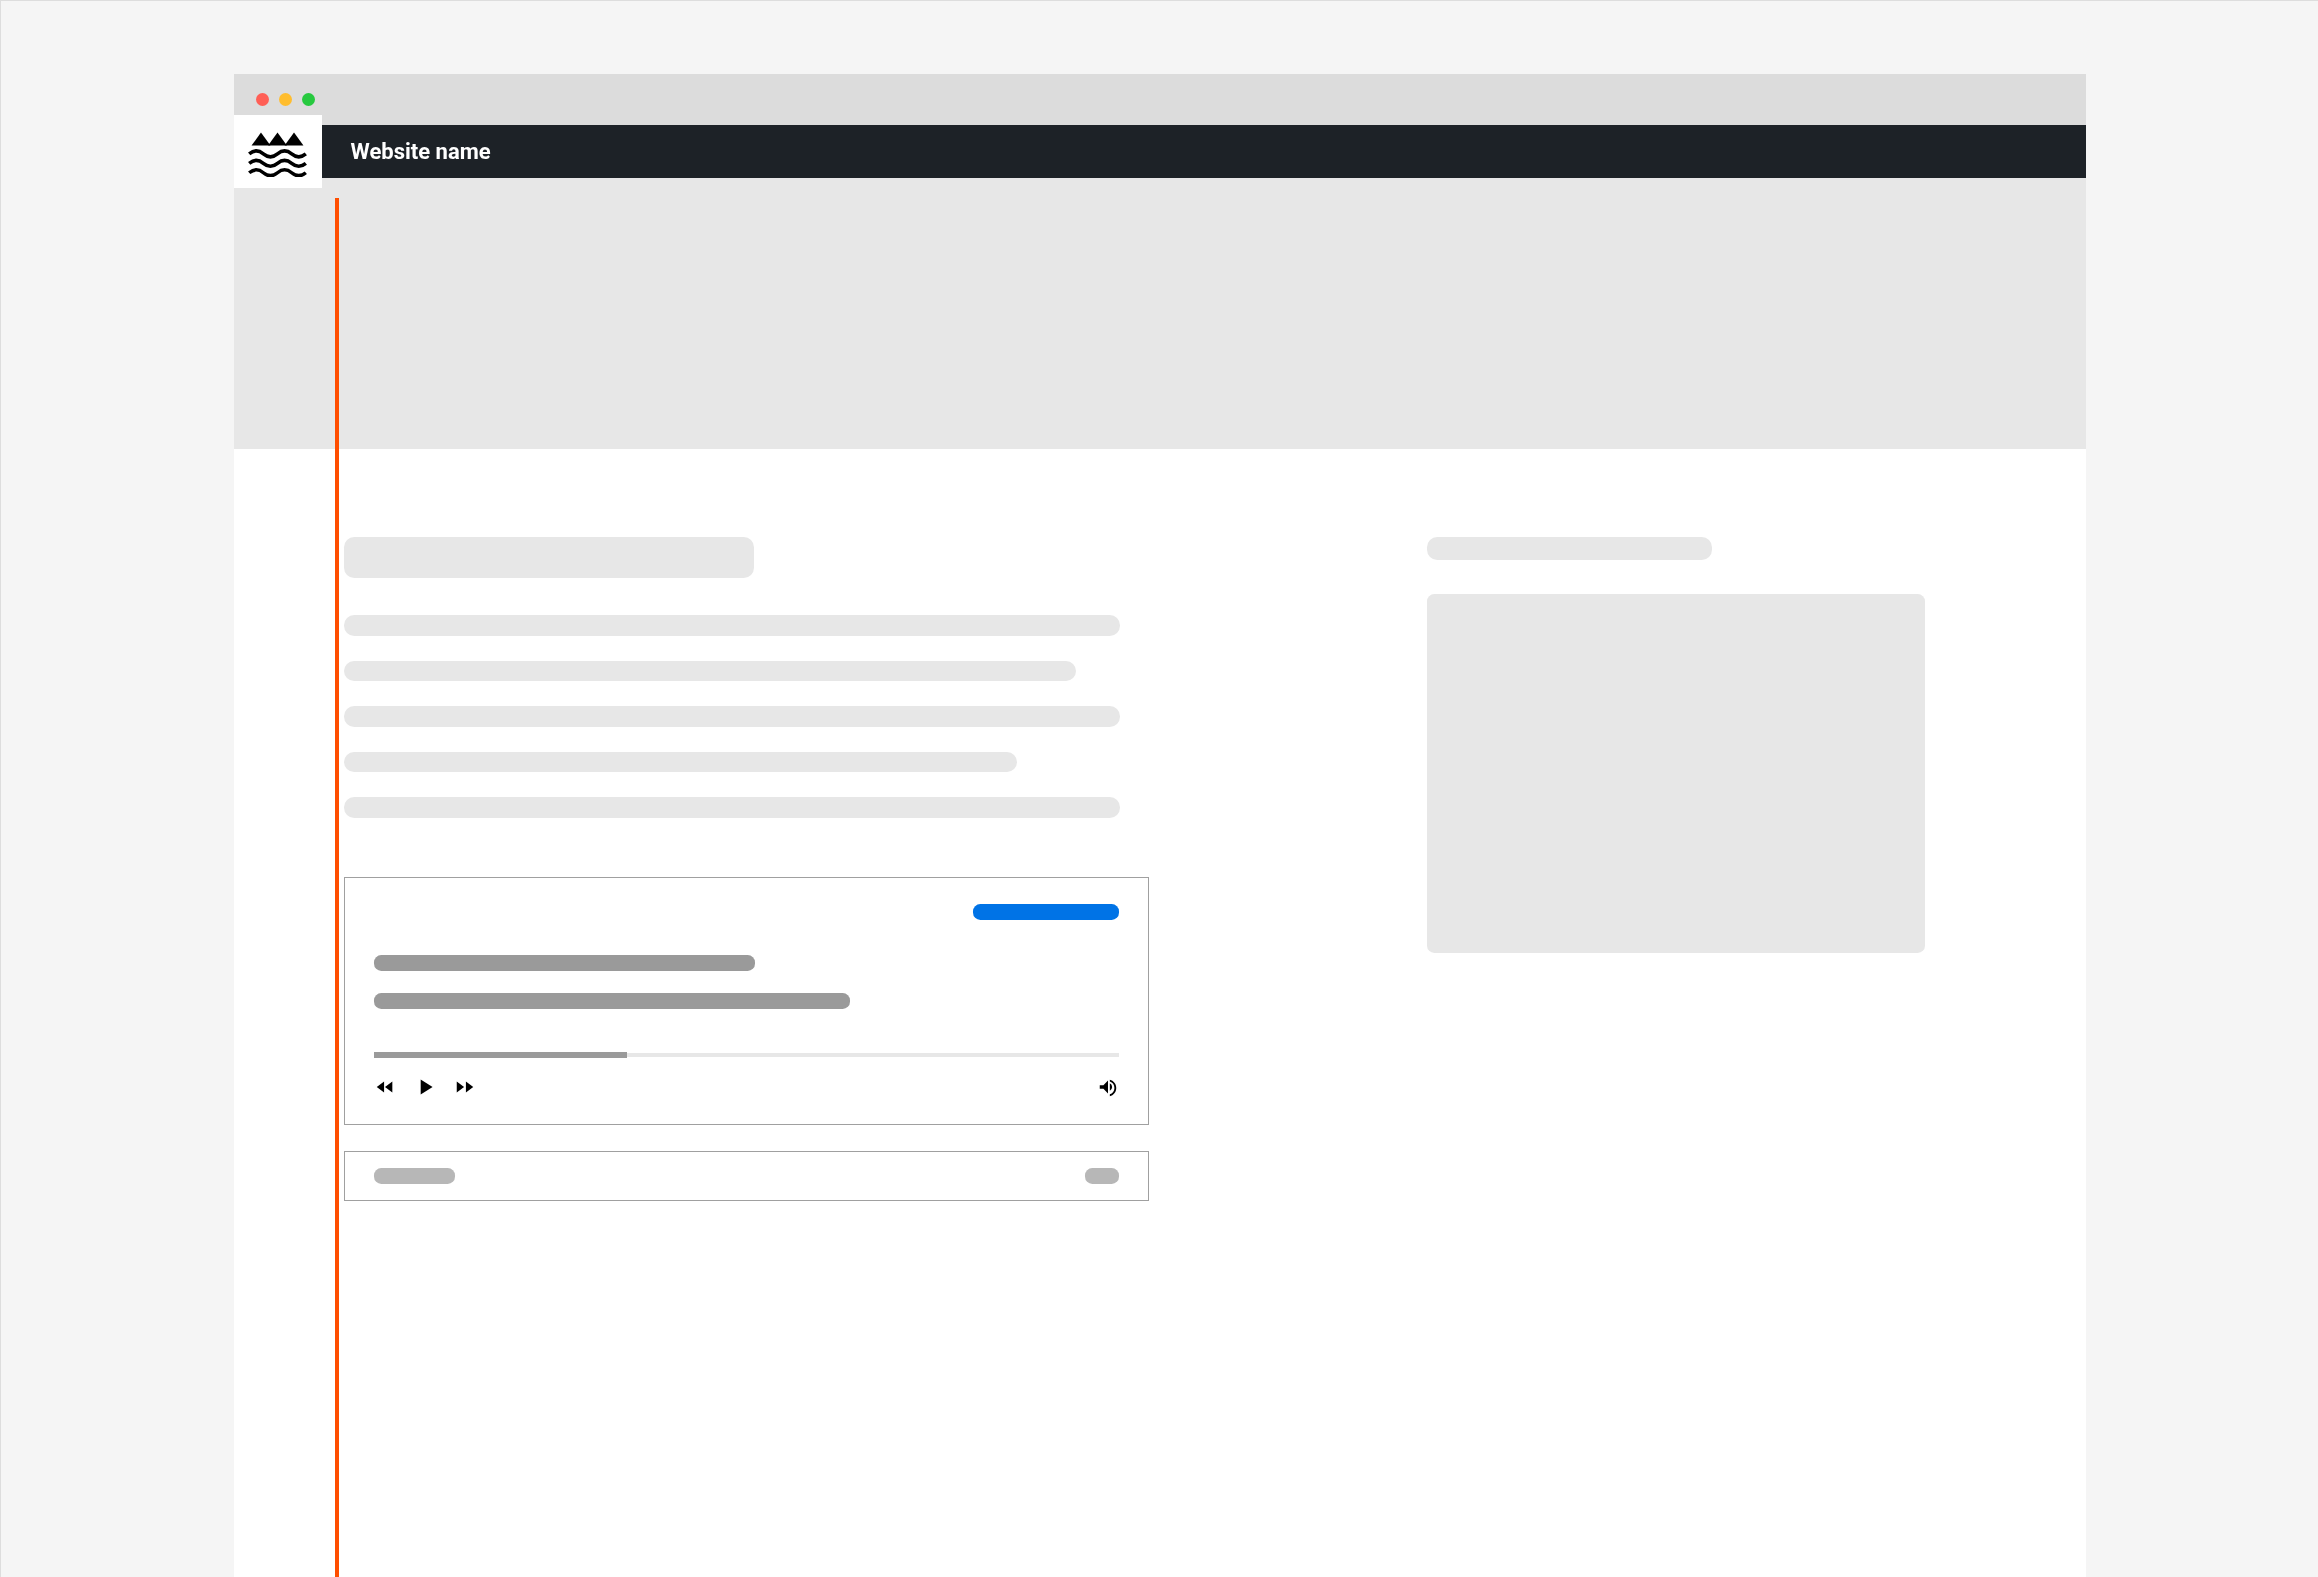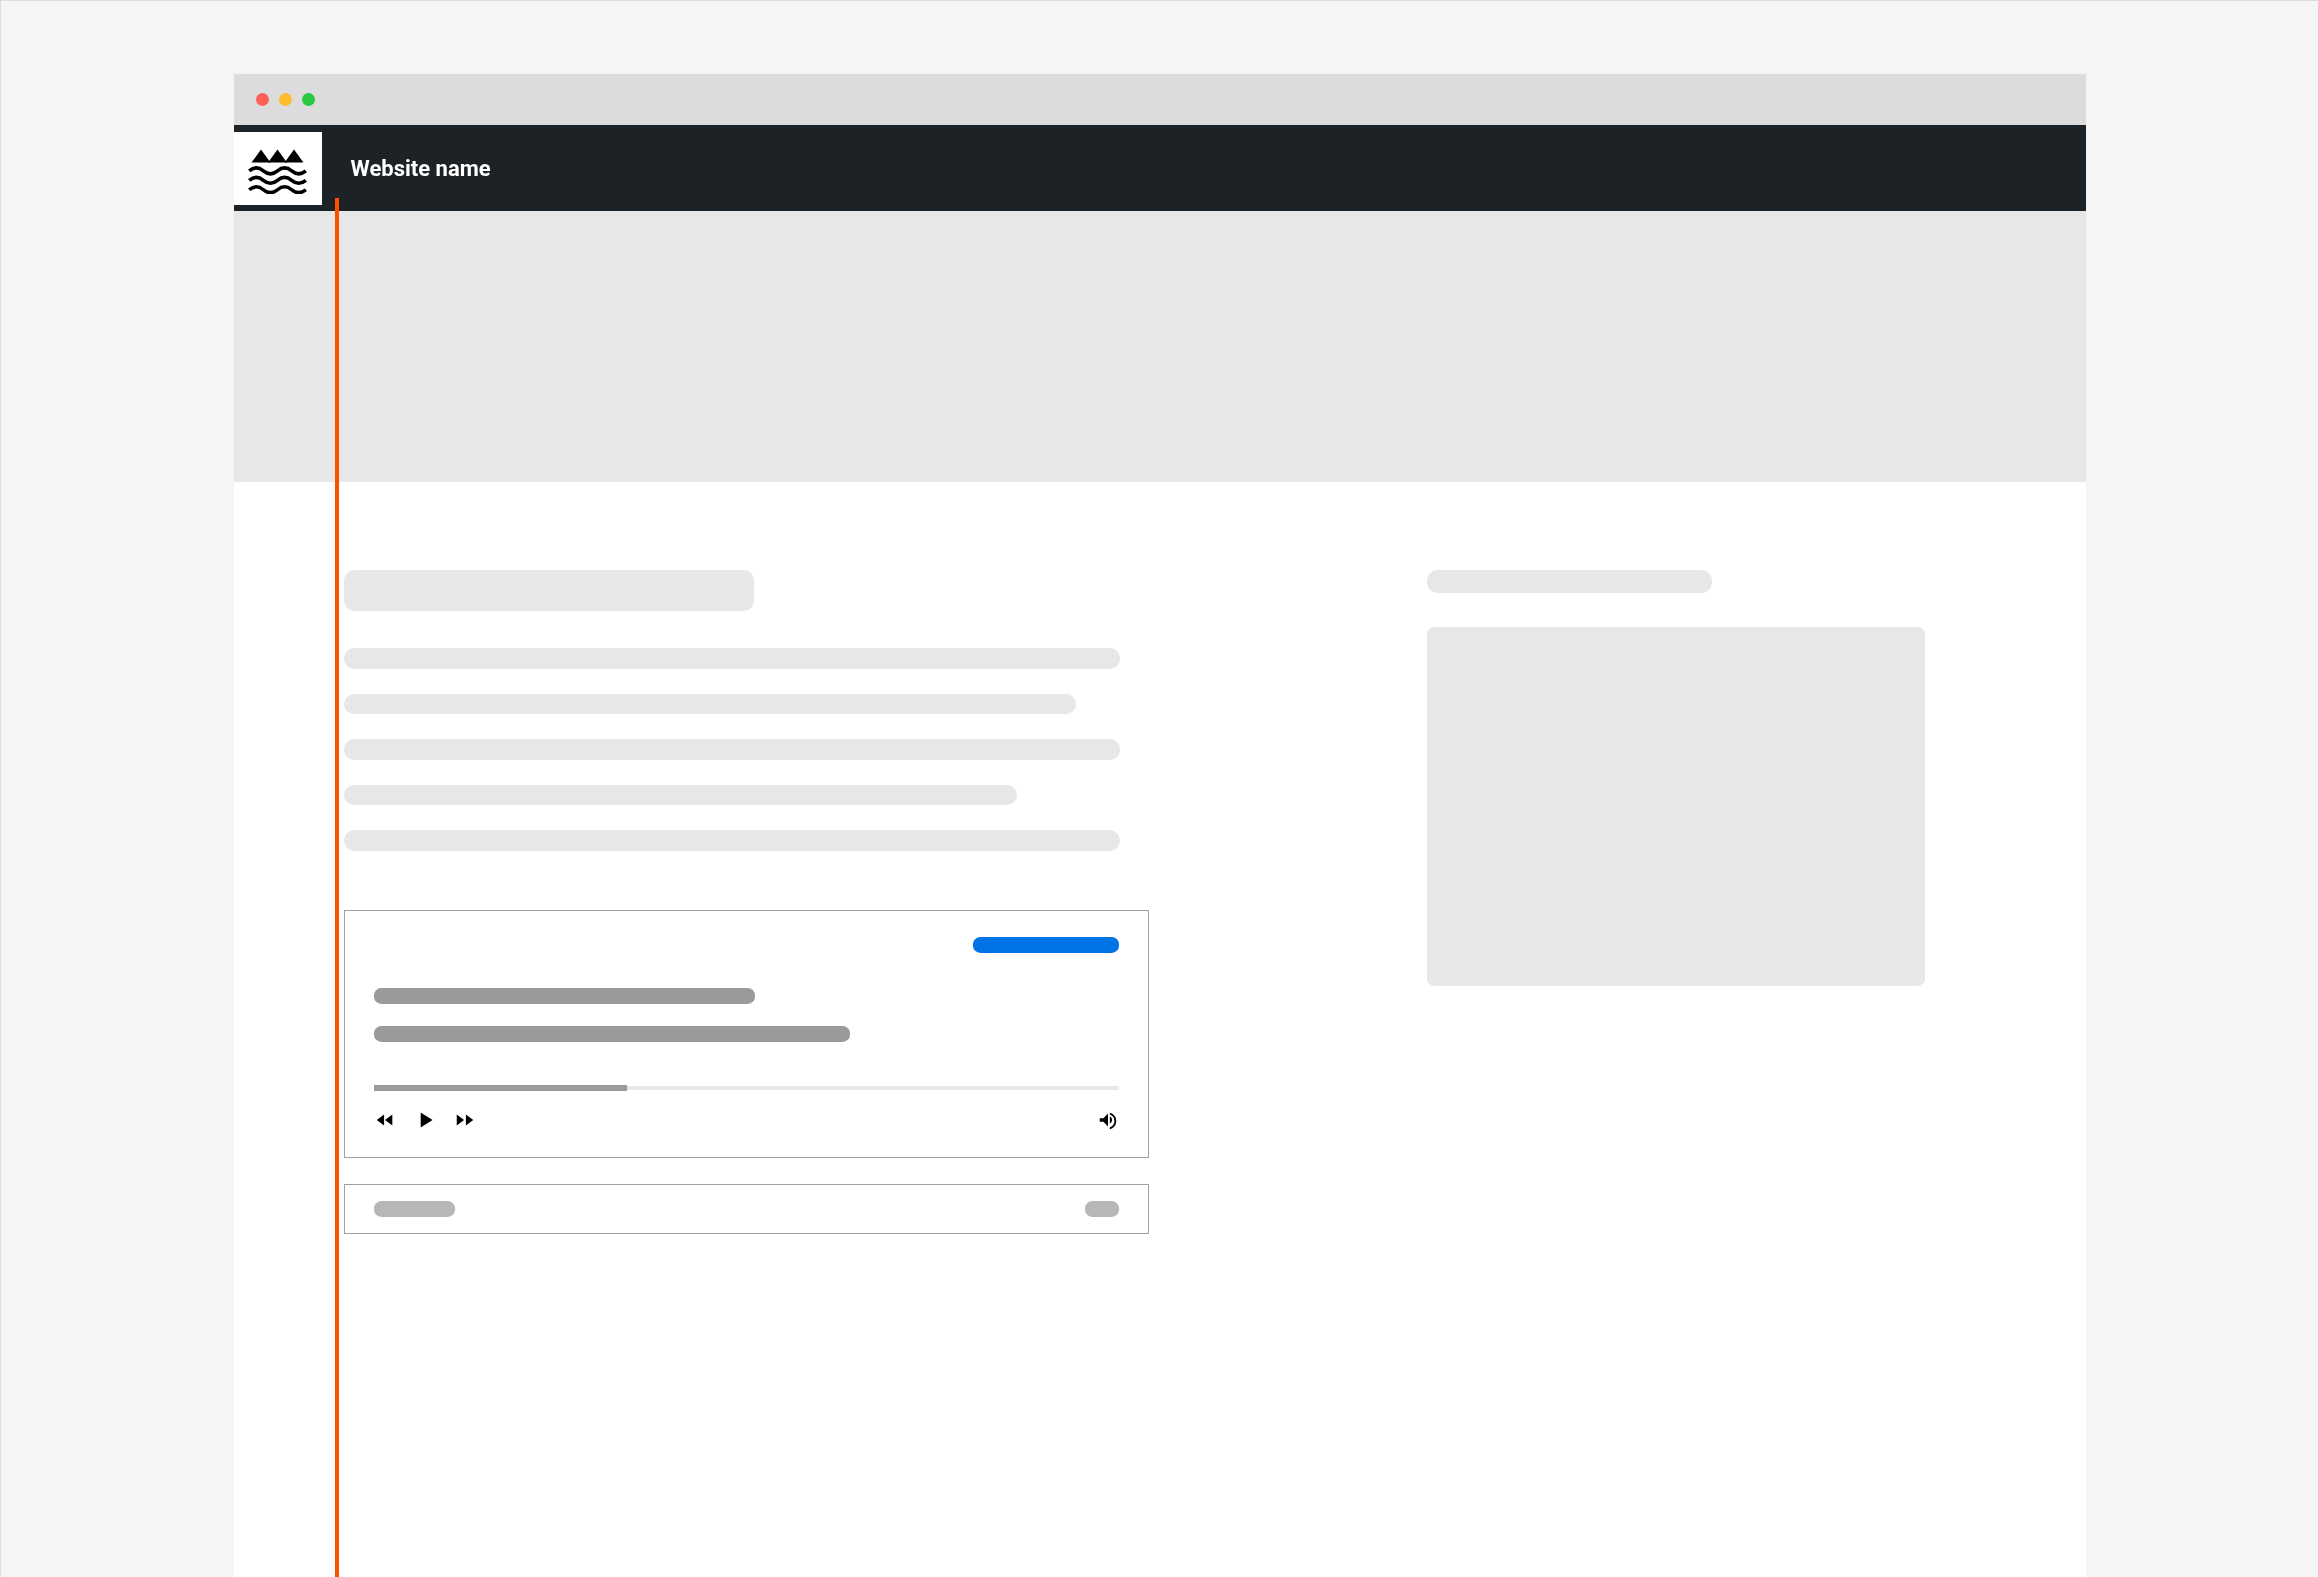--- a/index.html
+++ b/index.html
@@ -35,21 +35,21 @@
   }
   .traffic-dot {
     width: 13px;
     height: 13px;
     border-radius: 50%;
   }
   .dot-red { background: #ff5f56; }
   .dot-yellow { background: #ffbd2e; }
   .dot-green { background: #27c93f; }
   .header-bar {
-    height: 86px;
+    height: 53px;
     background: #1d2227;
     display: flex;
     align-items: center;
   }
   .logo-box {
     width: 88px;
     height: 73px;
     background: #ffffff;
     display: flex;
     align-items: center;

